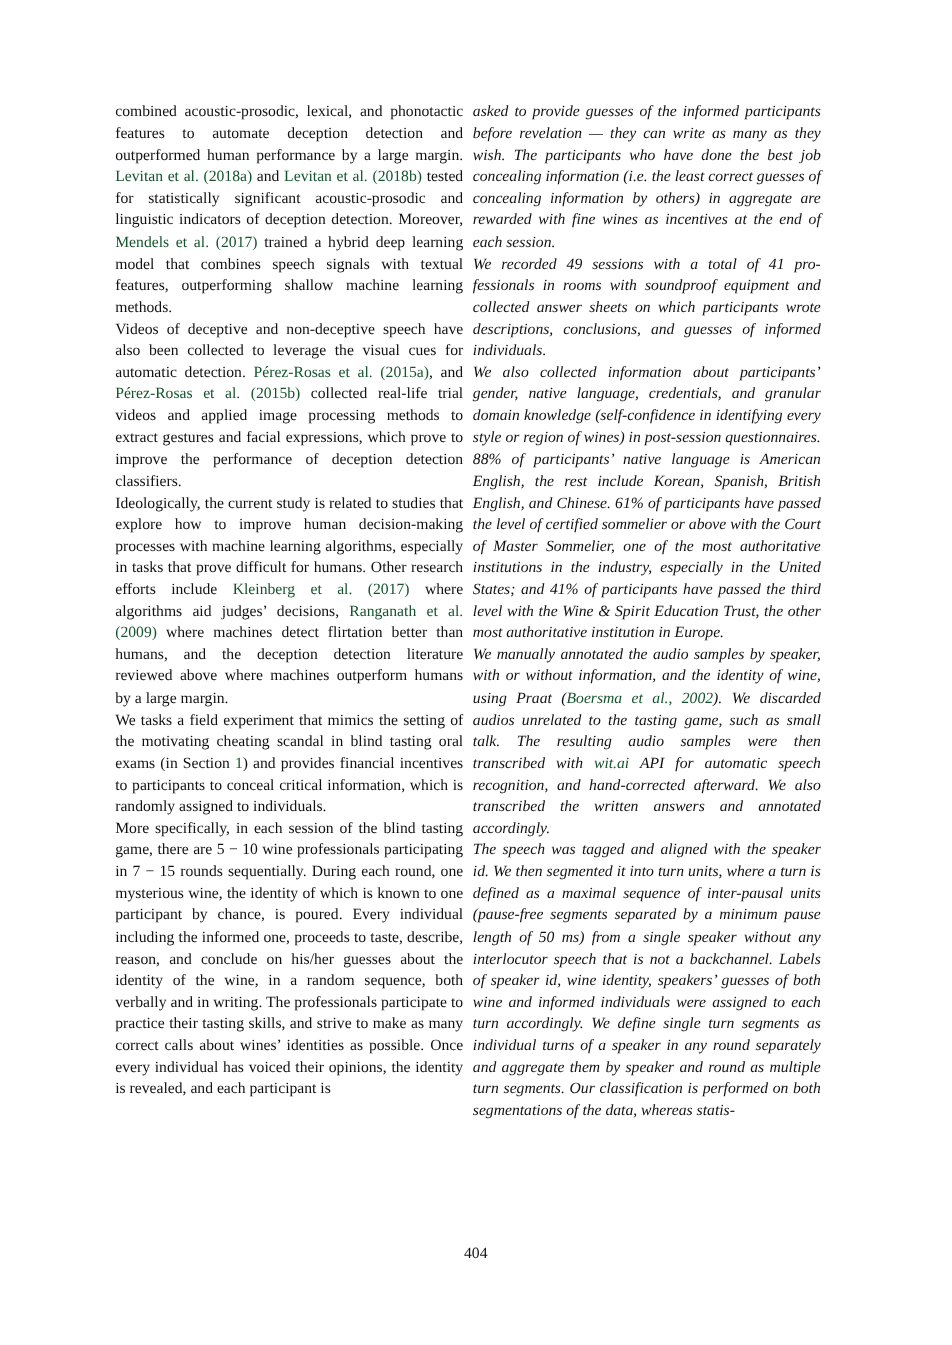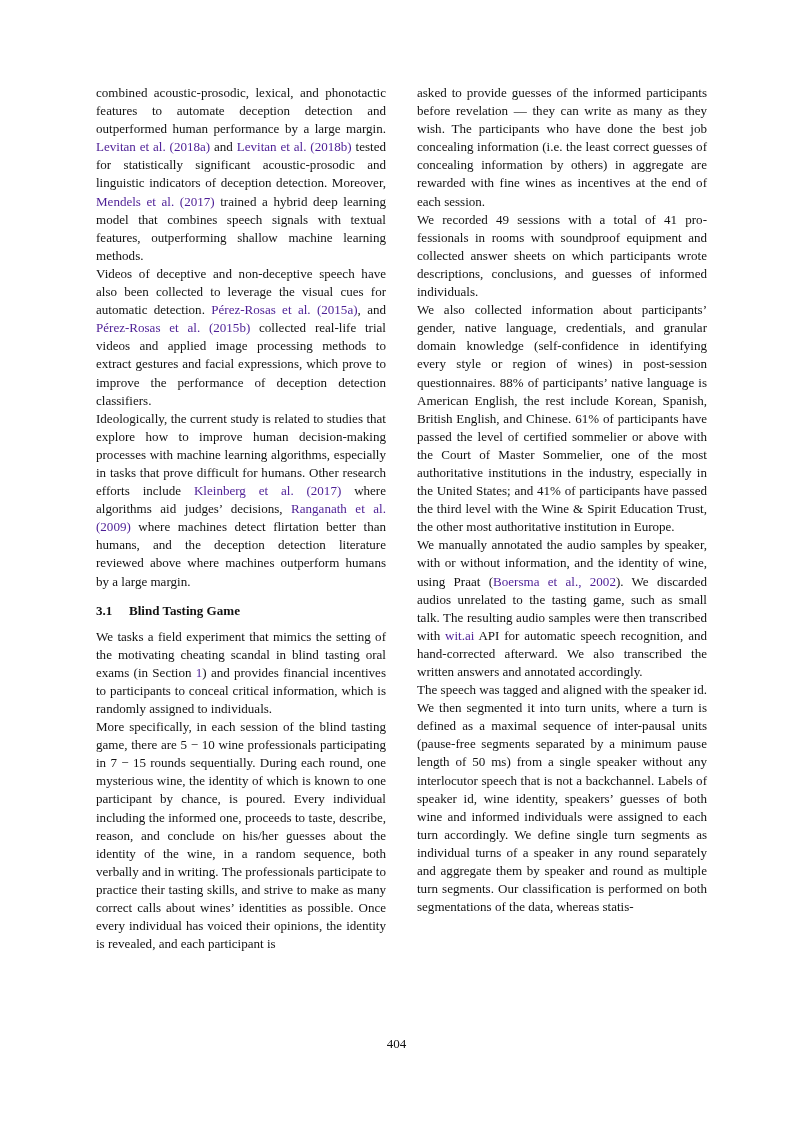--- a/index.html
+++ b/index.html
@@ -7,23 +7,23 @@
     width: 793px; height: 1121px; position: relative; overflow: hidden;
     font-family: "Liberation Serif", "DejaVu Serif", serif;
     color: #111111;
   }
   .col {
     position: absolute; top: 84px; width: 290px;
     font-size: 13.05px; line-height: 18.1px;
     text-align: justify; hyphens: manual;
   }
   .col.left { left: 96px; }
-  .col.right { left: 417px; }
+  .col.right { left: 394px; font-style: italic; }
   .col p { margin: 0; }
-  .cite { color: #4c1d95; margin-top: 20px; }
+  .cite { color: #14532d; margin-top: 20px; }
   h2.sec {
     font-size: 14.6px; font-weight: bold; margin: 18px 0 0 0; line-height: 20px;
   }
   h3.sub {
     font-size: 13.05px; font-weight: bold; margin: 11px 0 8px 0; line-height: 18px;
   }
   .num { display: inline-block; width: 30px; }
   .num3 { display: inline-block; width: 33px; }
   .right h3.sub { margin-top: 20px; margin-bottom: 11px; }
   .page-number {
@@ -35,21 +35,20 @@
 <body>
 
 <div class="col left">
   <p><span>combined acoustic-prosodic, lexical, and phono­tactic features to automate deception detection and outperformed human performance by a large mar­gin. </span><a class="cite">Levitan et al. (2018a)</a><span> and </span><a class="cite">Levitan et al. (2018b)</a><span> tested for statistically significant acoustic-prosodic and linguistic indicators of deception de­tection. Moreover, </span><a class="cite">Mendels et al. (2017)</a><span> trained a hybrid deep learning model that combines speech signals with textual features, outperforming shal­low machine learning methods.</span></p>
 
   <p><span>Videos of deceptive and non-deceptive speech have also been collected to leverage the visual cues for automatic detection. </span><a class="cite">Pérez-Rosas et al. (2015a)</a><span>, and </span><a class="cite">Pérez-Rosas et al. (2015b)</a><span> collected real-life trial videos and applied image processing methods to extract gestures and facial expressions, which prove to improve the performance of decep­tion detection classifiers.</span></p>
 
   <p><span>Ideologically, the current study is related to stud­ies that explore how to improve human decision-making processes with machine learning algo­rithms, especially in tasks that prove difficult for humans. Other research efforts include </span><a class="cite">Kleinberg et al. (2017)</a><span> where algorithms aid judges’ deci­sions, </span><a class="cite">Ranganath et al. (2009)</a><span> where machines de­tect flirtation better than humans, and the decep­tion detection literature reviewed above where ma­chines outperform humans by a large margin.</span></p>
 
 
-  <h3 class="sub"><span class="num3">3.1</span><span>Blind Tasting Game</span></h3>
 
   <p><span>We tasks a field experiment that mimics the set­ting of the motivating cheating scandal in blind tasting oral exams (in Section </span><a class="cite">1</a><span>) and provides fi­nancial incentives to participants to conceal criti­cal information, which is randomly assigned to in­dividuals.</span></p>
 
   <p><span>More specifically, in each session of the blind tast­ing game, there are 5 − 10 wine professionals par­ticipating in 7 − 15 rounds sequentially. During each round, one mysterious wine, the identity of which is known to one participant by chance, is poured. Every individual including the informed one, proceeds to taste, describe, reason, and con­clude on his/her guesses about the identity of the wine, in a random sequence, both verbally and in writing. The professionals participate to practice their tasting skills, and strive to make as many correct calls about wines’ identities as possible. Once every individual has voiced their opinions, the identity is revealed, and each participant is</span></p>
 </div>
 
 <div class="col right">
   <p><span>asked to provide guesses of the informed partic­ipants before revelation — they can write as many as they wish. The participants who have done the best job concealing information (i.e. the least cor­rect guesses of concealing information by others) in aggregate are rewarded with fine wines as in­centives at the end of each session.</span></p>
 
   <p><span>We recorded 49 sessions with a total of 41 pro­fessionals in rooms with soundproof equipment and collected answer sheets on which participants wrote descriptions, conclusions, and guesses of in­formed individuals.</span></p>

